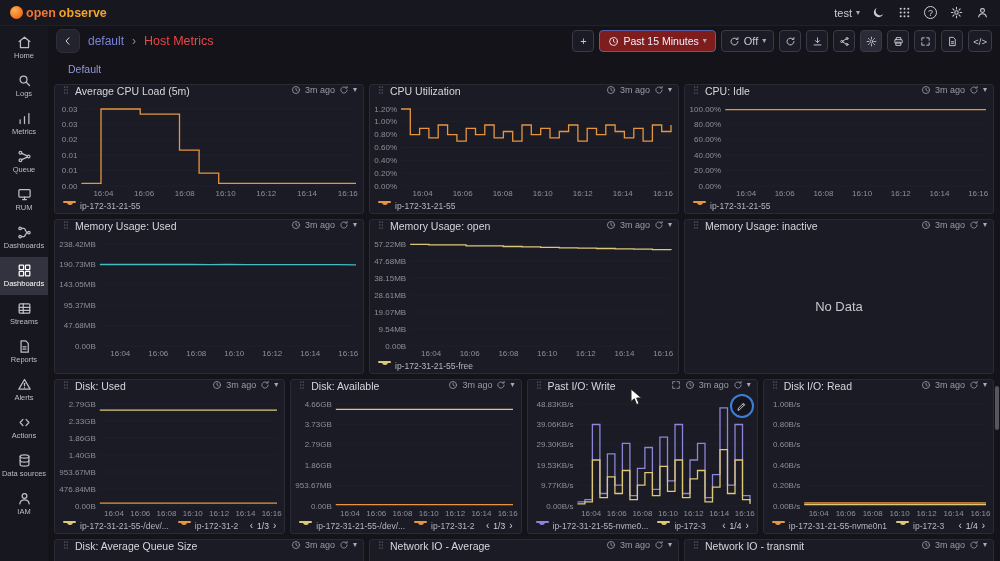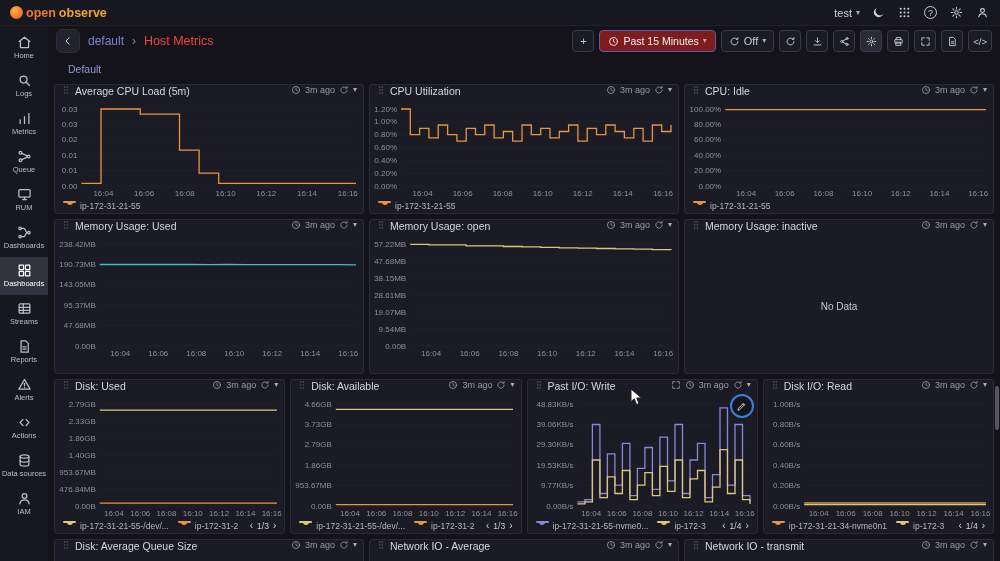--- a/index.html
+++ b/index.html
@@ -73,21 +73,21 @@
     font-size:9px;white-space:nowrap}
   .chart-box{flex:1;min-height:0;position:relative}
   .plegend{height:15px;display:flex;align-items:center;gap:9px;padding:0 8px;
     font-size:8.5px;color:#b6b6c0;flex:0 0 auto;white-space:nowrap;overflow:hidden}
   .lgitem{display:inline-flex;gap:4px;min-width:0;overflow:hidden;cursor:pointer}
   .lgitem span:last-child{overflow:hidden}
   .lgmark{position:relative;width:13px;height:2px;border-radius:1px}
   .lgmark i{position:absolute;left:3.5px;top:-2px;width:6px;height:6px;border-radius:50%;display:block}
   .lgpage{margin-left:auto;display:flex;gap:4px;align-items:center;color:#cfcfd8}
   .pgarrow{cursor:pointer;font-size:10px;line-height:1}
-  .nodata{flex:1;display:flex;align-items:center;justify-content:center;font-size:10px;color:#c6c6ce}
+  .nodata{flex:1;display:flex;align-items:center;justify-content:center;font-size:13px;color:#c6c6ce}
   .fab{position:absolute;top:14px;right:3px;width:24px;height:24px;border-radius:50%;
     border:2px solid #3d7fd4;background:#14141c;display:flex;align-items:center;justify-content:center;
     color:#d8d8e0;z-index:3;cursor:pointer}
   .cursor{position:absolute;left:630px;top:388px;z-index:9;pointer-events:none}
   .vscroll{position:absolute;right:1px;top:386px;width:4px;height:44px;background:#56565f;border-radius:2px;z-index:7}
 </style>
 </head>
 <body>
 
 <div class="topbar">
@@ -665,20 +665,28 @@
             <text x="36.199999999999996" y="108.6" text-anchor="end" font-size="8" fill="#8f8f9b">0.00B</text>
             <text x="61.1" y="115.5" text-anchor="middle" font-size="8" fill="#8f8f9b">16:04</text>
             <text x="99.7" y="115.5" text-anchor="middle" font-size="8" fill="#8f8f9b">16:06</text>
             <text x="138.4" y="115.5" text-anchor="middle" font-size="8" fill="#8f8f9b">16:08</text>
             <text x="177.1" y="115.5" text-anchor="middle" font-size="8" fill="#8f8f9b">16:10</text>
             <text x="215.8" y="115.5" text-anchor="middle" font-size="8" fill="#8f8f9b">16:12</text>
             <text x="254.5" y="115.5" text-anchor="middle" font-size="8" fill="#8f8f9b">16:14</text>
             <text x="293.2" y="115.5" text-anchor="middle" font-size="8" fill="#8f8f9b">16:16</text>
             <path d="M40.2 4.4L58.8 4.4 L58.8 4.9L77.5 4.9 L77.5 4.9L96.1 4.9 L96.1 5.8L114.7 5.8 L114.7 5.8L133.3 5.8 L133.3 6.5L152.0 6.5 L152.0 6.9L170.6 6.9 L170.6 7.4L189.2 7.4 L189.2 7.8L207.9 7.8 L207.9 8.1L226.5 8.1 L226.5 8.5L245.1 8.5 L245.1 8.8L263.7 8.8 L263.7 9.2L282.4 9.2 L282.4 9.6L301.0 9.6 L301.0 9.9" fill="none" stroke="#ddc878" stroke-width="1.3"></path>
           </svg></div>
+        <div class="plegend">
+          <span class="lgitem">
+            <span class="lgmark" style="background:#ddc878">
+              <i style="background:#ddc878"></i>
+            </span>
+            <span>ip-172-31-21-55-free</span>
+          </span>
+        </div>
       </div>
       <div class="panel">
         <div class="phead">
           <span class="icn icn9 drag">
             <svg viewBox="0 0 24 24" fill="currentColor" stroke="none">
               <circle cx="9" cy="5" r="1.9"></circle>
               <circle cx="15" cy="5" r="1.9"></circle>
               <circle cx="9" cy="12" r="1.9"></circle>
               <circle cx="15" cy="12" r="1.9"></circle>
               <circle cx="9" cy="19" r="1.9"></circle>
@@ -992,21 +1000,21 @@
             <text x="189.6" y="115.5" text-anchor="middle" font-size="8" fill="#8f8f9b">16:14</text>
             <text x="216.5" y="115.5" text-anchor="middle" font-size="8" fill="#8f8f9b">16:16</text>
             <path d="M40.2 102.9L53.2 102.9L66.2 102.9L79.2 102.9L92.1 102.9L105.1 102.9L118.1 102.9L131.1 102.9L144.1 102.9L157.1 102.9L170.1 102.9L183.0 102.9L196.0 102.9L209.0 102.9L222.0 102.9" fill="none" stroke="#e8953f" stroke-width="1.3"></path>
             <path d="M40.2 104.5L53.2 104.5L66.2 104.5L79.2 104.5L92.1 104.5L105.1 104.5L118.1 104.5L131.1 104.5L144.1 104.5L157.1 104.5L170.1 104.5L183.0 104.5L196.0 104.5L209.0 104.5L222.0 104.5" fill="none" stroke="#ddc878" stroke-width="1.3"></path>
           </svg></div>
         <div class="plegend">
           <span class="lgitem">
             <span class="lgmark" style="background:#e8953f">
               <i style="background:#e8953f"></i>
             </span>
-            <span>ip-172-31-21-34-nvme0n1</span>
+            <span>ip-172-31-21-55-nvme0n1</span>
           </span>
           <span class="lgitem">
             <span class="lgmark" style="background:#ddc878">
               <i style="background:#ddc878"></i>
             </span>
             <span>ip-172-3</span>
           </span>
           <span class="lgpage">
             <span class="pgarrow">‹</span>
             <span>1/4</span>

